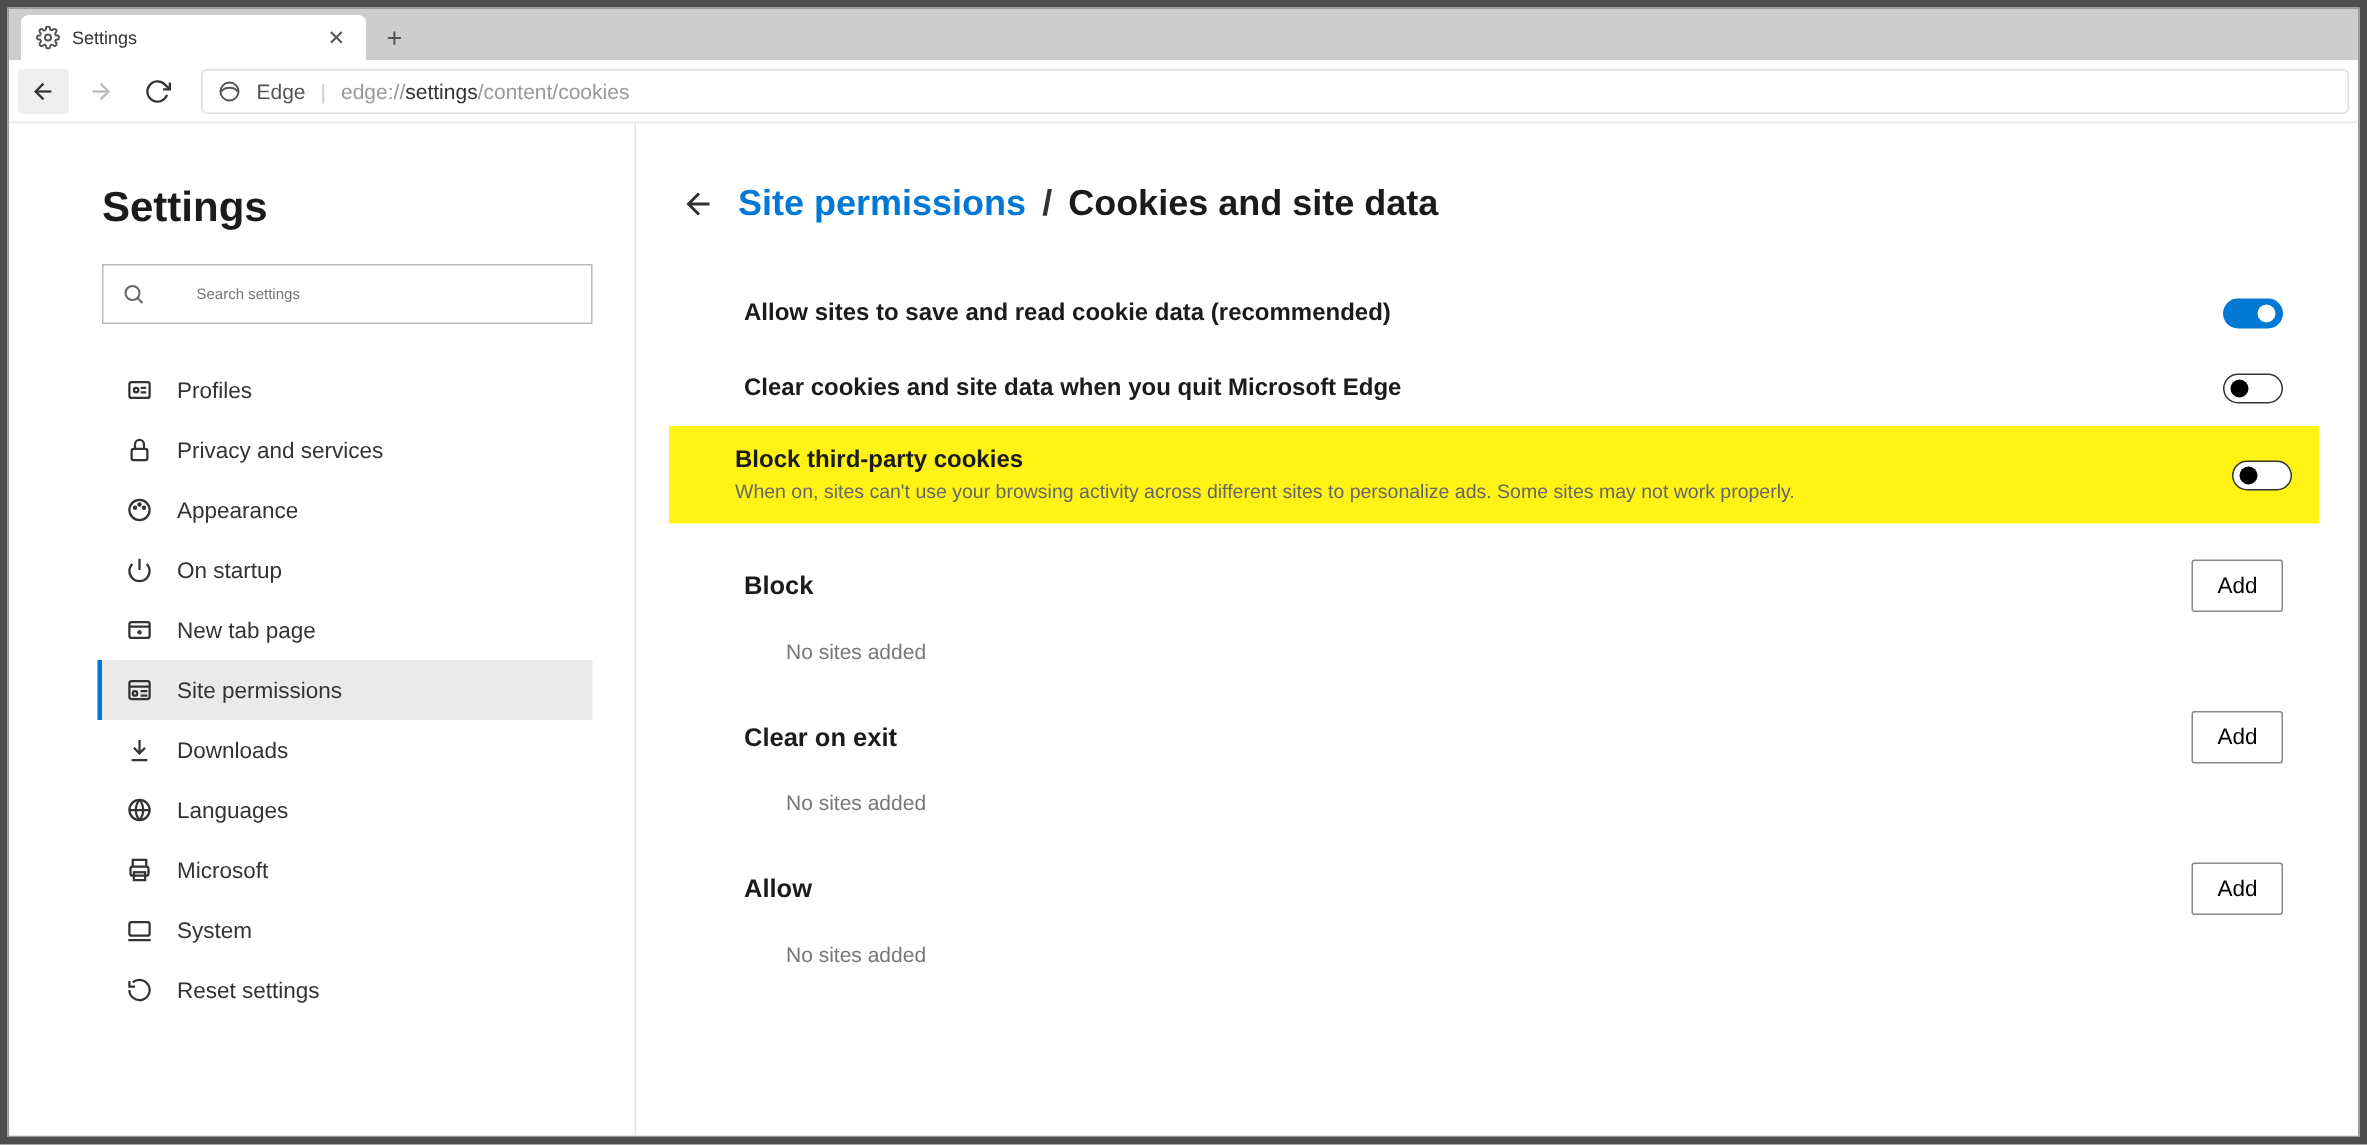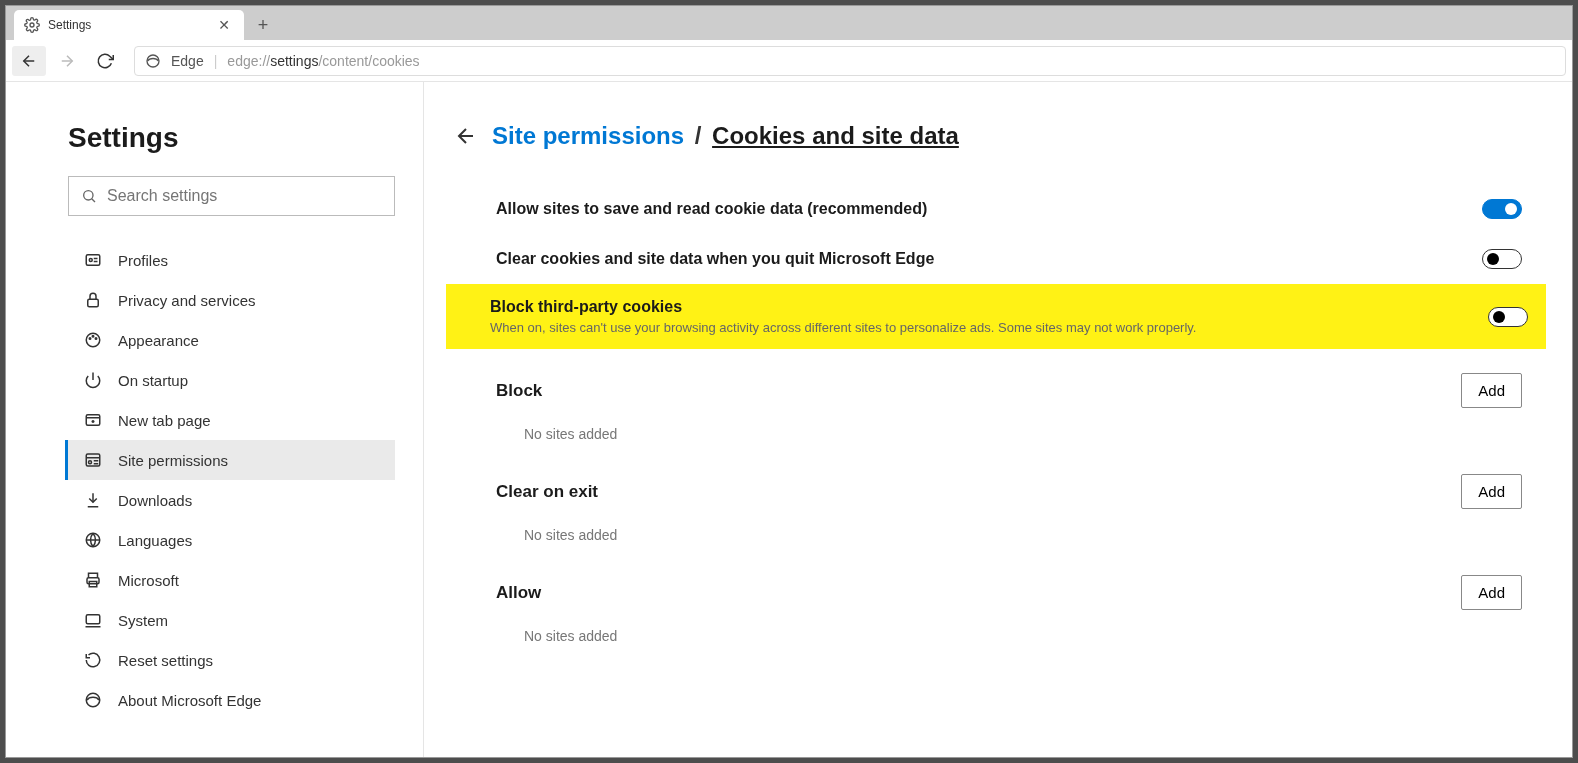--- a/index.html
+++ b/index.html
@@ -103,22 +103,23 @@
     display: flex; align-items: center;
     border: 1px solid #bbb;
     height: 40px;
     padding: 0 12px;
     gap: 10px;
     margin-bottom: 24px;
   }
   .search svg { width: 16px; height: 16px; color: #666; }
   .search input {
     border: none; outline: none; flex: 1;
-    font-size: 16px; color: #555;
+    font-size: 10px; color: #555;
     background: transparent;
+    margin-left: 24px;
   }
   .menu {}
   .menu-item {
     display: flex; align-items: center;
     height: 40px;
     padding: 0 12px 0 16px;
     gap: 16px;
     color: #333; font-size: 15px;
     cursor: pointer;
     border-left: 3px solid transparent;
@@ -138,21 +139,21 @@
   .crumb-row {
     display: flex; align-items: center; gap: 14px;
     margin-bottom: 34px;
   }
   .backarrow { width: 24px; height:24px; color:#333; cursor:pointer;}
   .crumb {
     font-size: 24px; font-weight: 600;
   }
   .crumb .link { color: #0078d4; cursor:pointer;}
   .crumb .sep { color: #333; margin: 0 4px;}
-  .crumb .current { color: #1b1b1b; text-decoration: underline; }
+  .crumb .current { color: #1b1b1b; }
   .settings-list { padding-left: 36px; }
   .row {
     display: flex; align-items: center; justify-content: flex-start;
     padding: 14px 6px;
     min-height: 50px;
   }
   .row .left { flex:1; }
   .row .title { font-size: 16px; font-weight: 600; color: #1b1b1b;}
   .row .desc { font-size: 13px; color: #666; margin-top: 4px;}
   .toggle {
@@ -361,29 +362,20 @@
         </div>
         <div class="menu-item">
           <span class="micon">
               <svg viewBox="0 0 24 24" fill="none" stroke="currentColor" stroke-width="2">
                 <path d="M3 12a9 9 0 1 0 3-6.7"></path>
                 <path d="M3 4v5h5"></path>
               </svg>
             </span>
           <span>Reset settings</span>
         </div>
-        <div class="menu-item">
-          <span class="micon">
-              <svg viewBox="0 0 24 24" fill="currentColor">
-                <circle cx="12" cy="12" r="9" fill="none" stroke="currentColor" stroke-width="2"></circle>
-                <path d="M4 12c3-5 13-5 16 0" fill="none" stroke="currentColor" stroke-width="2"></path>
-              </svg>
-            </span>
-          <span>About Microsoft Edge</span>
-        </div>
       </div>
     </div>
 
     <div class="main">
       <div class="crumb-row">
         <svg class="backarrow" viewBox="0 0 24 24" fill="none" stroke="currentColor" stroke-width="2">
             <path d="M19 12H5"></path>
             <path d="M12 19l-7-7 7-7"></path>
           </svg>
         <div class="crumb">

